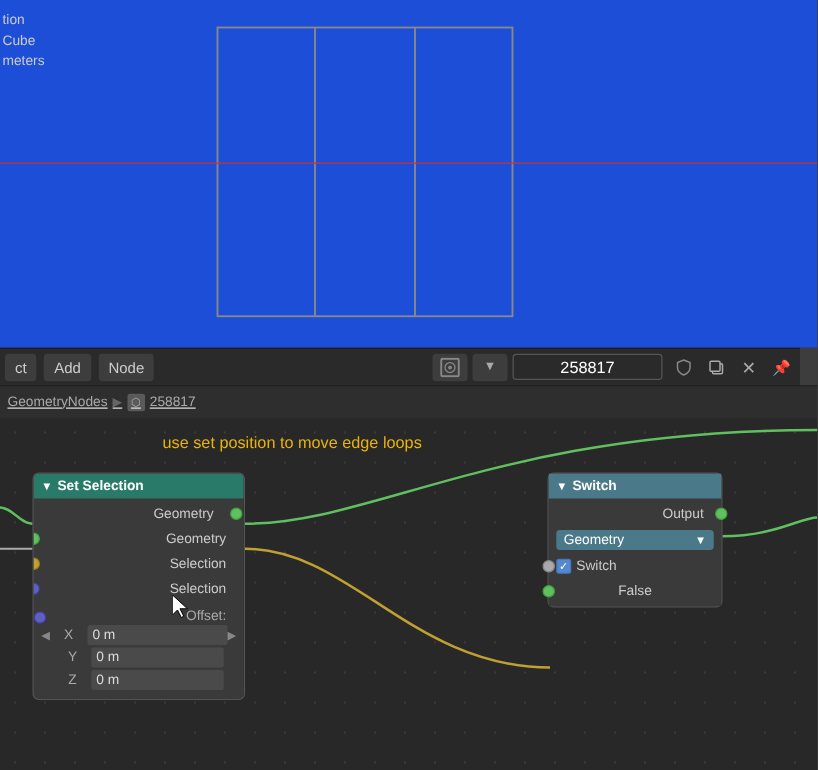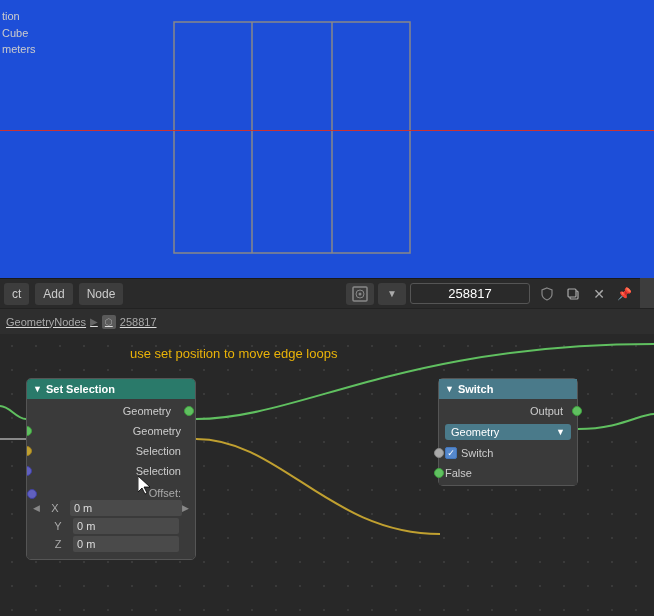--- a/index.html
+++ b/index.html
@@ -394,20 +394,21 @@
       font-size: 11px;
       color: #ccc;
     }
 
     .switch-row {
       display: flex;
       align-items: center;
       height: 20px;
       padding: 0 6px;
       position: relative;
+      text-align: center;
     }
 
     .switch-row-label {
       font-size: 11px;
       color: #ccc;
       flex: 1;
     }
 
     
     .wires-svg {

